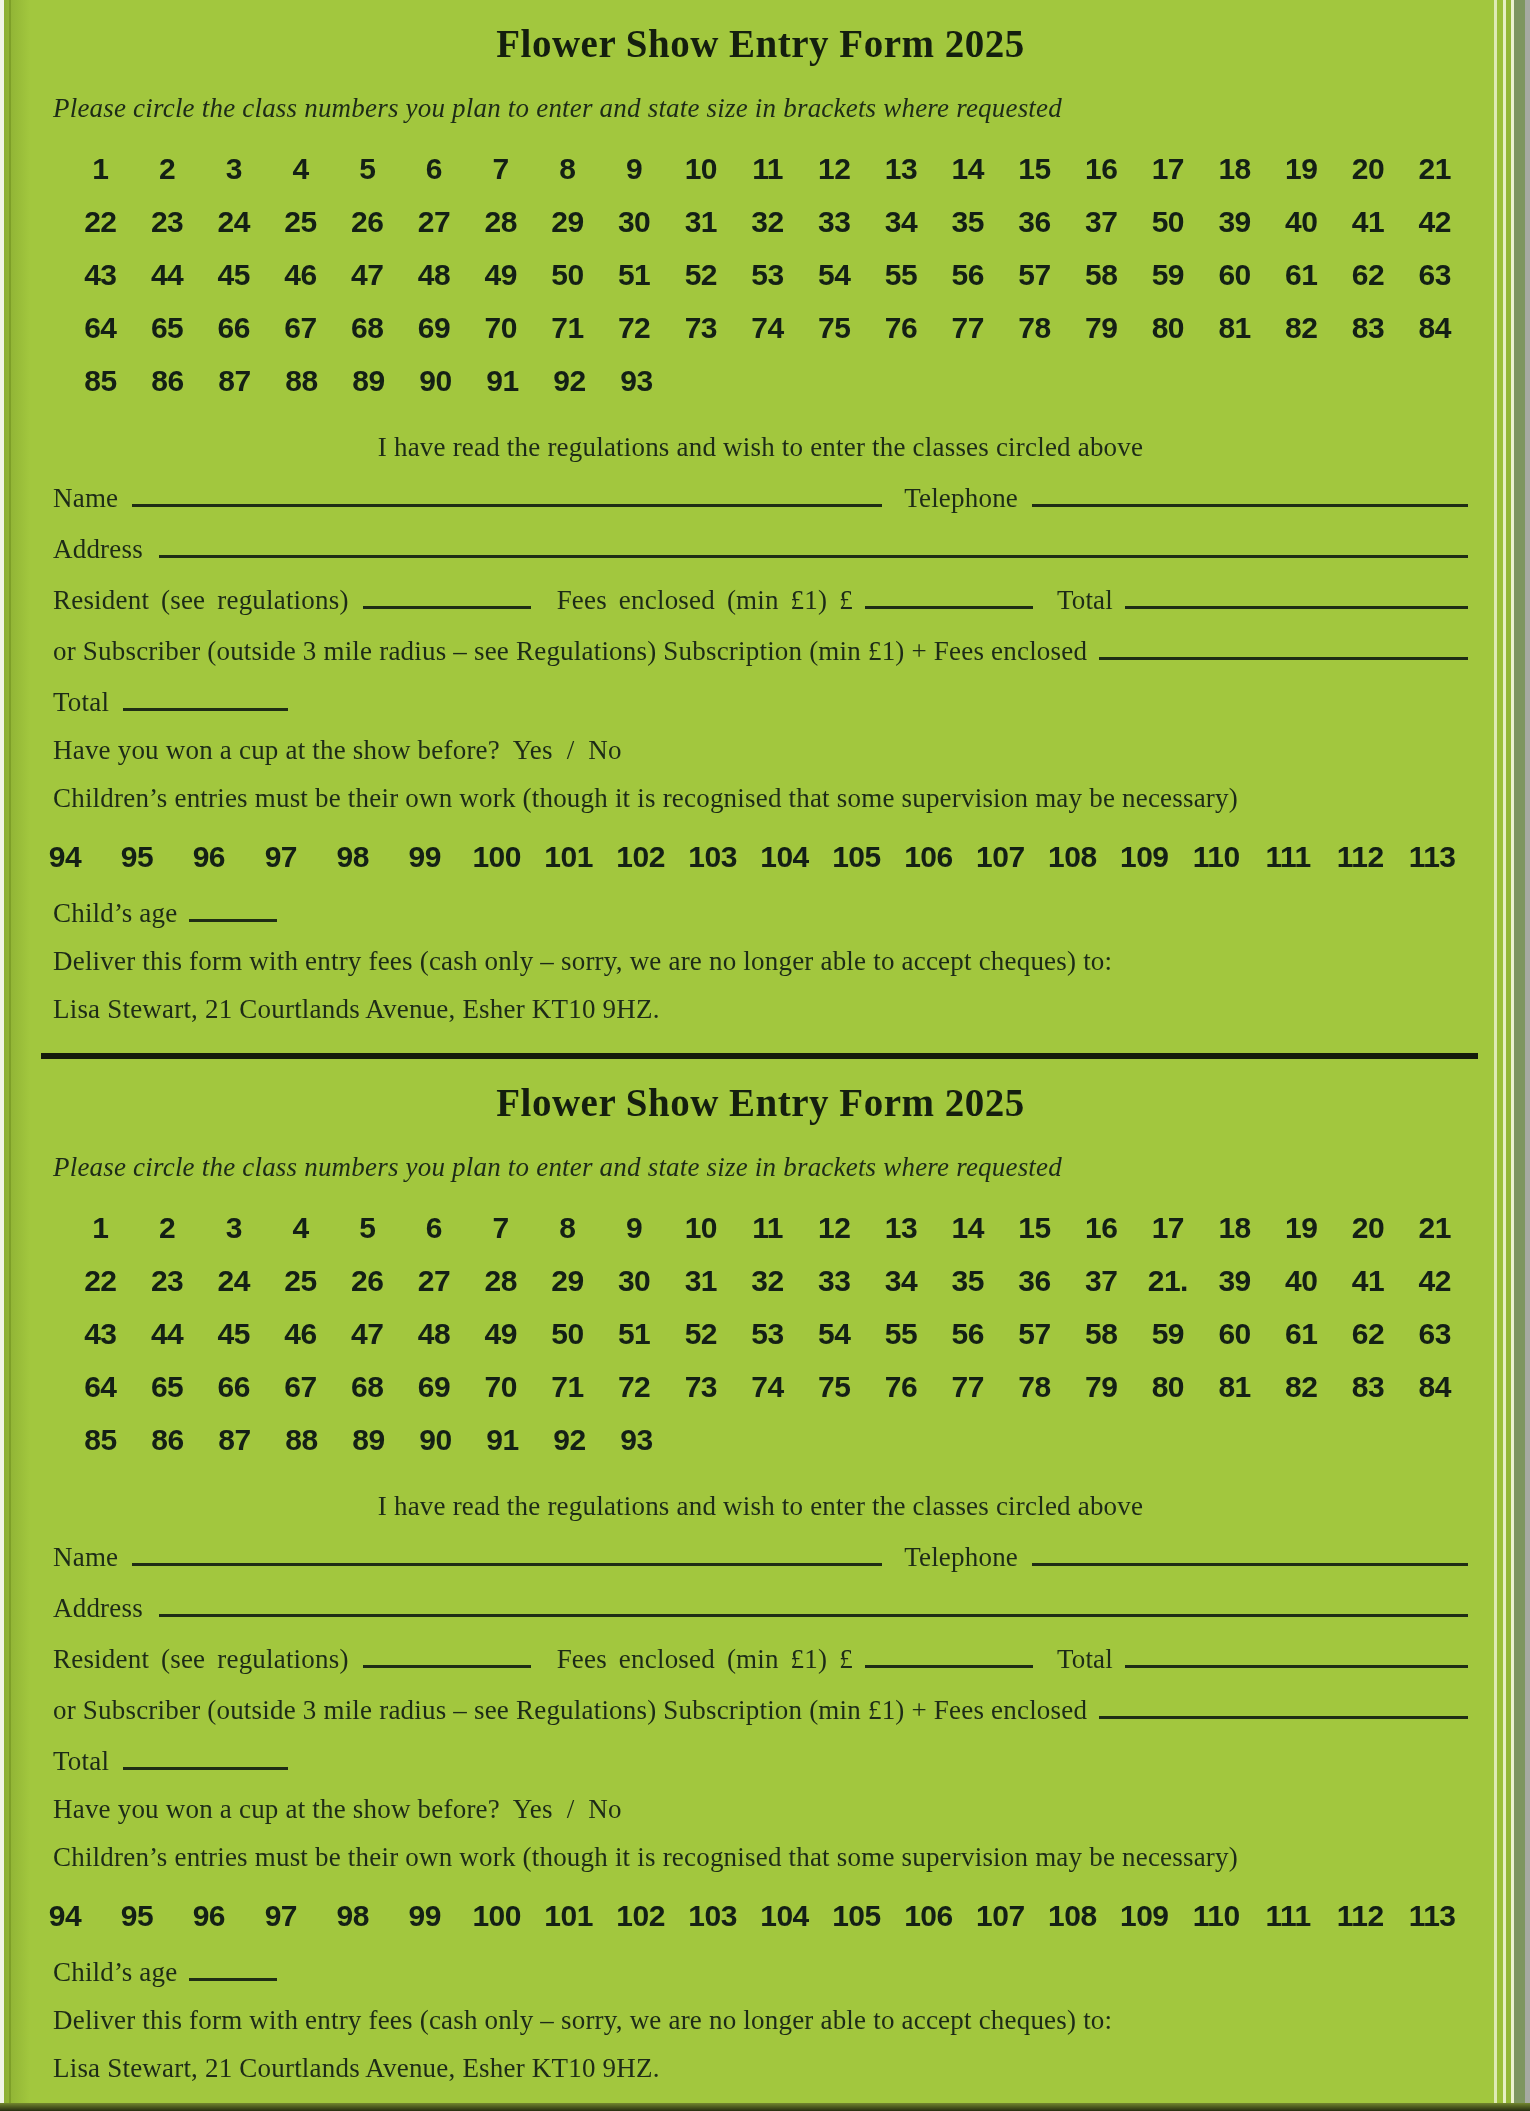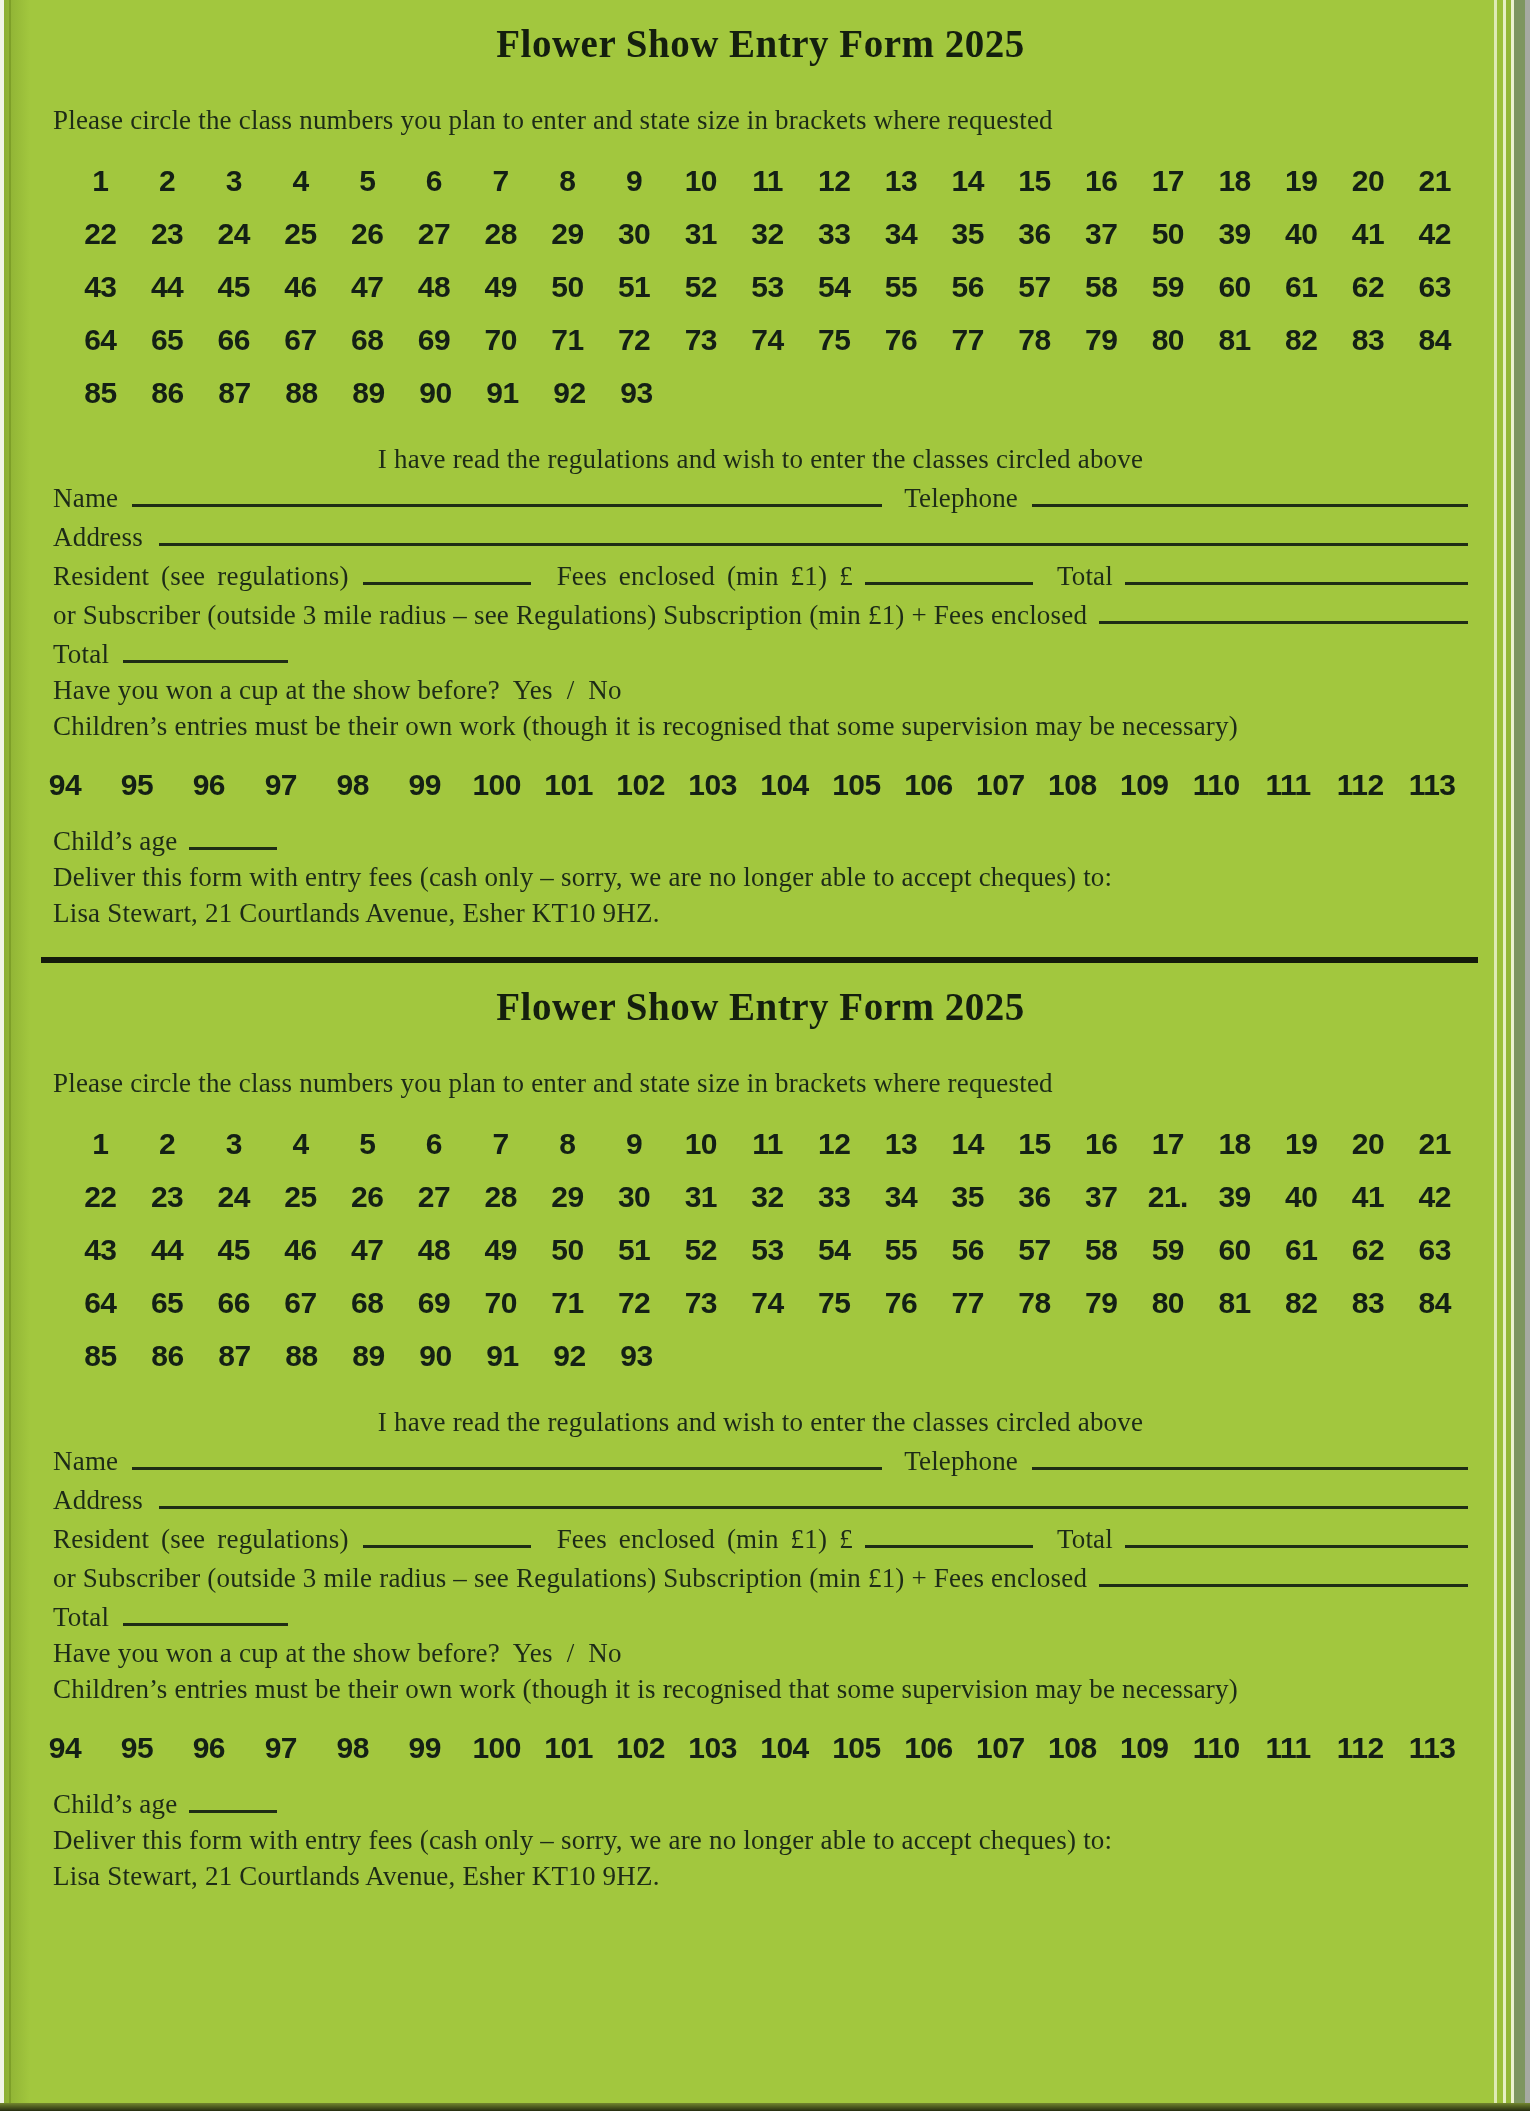--- a/index.html
+++ b/index.html
@@ -20,22 +20,22 @@
   .edge-rg2{position:absolute;top:0;bottom:0;right:19px;width:5px;background:#94b737;}
   .edge-r3{position:absolute;top:0;bottom:0;right:16px;width:3px;background:#edf2cf;}
   .edge-rdark{position:absolute;top:0;bottom:0;right:5px;width:11px;background:#7e9660;}
   .edge-rgray{position:absolute;top:0;bottom:0;right:0;width:5px;background:#a6aaa2;}
   .edge-bottom{position:absolute;left:0;right:0;bottom:0;height:8px;
     background:linear-gradient(to bottom,#72862e,#262d10);}
   .content{position:absolute;left:53px;right:62px;top:0;}
 
   .form-title{margin-top:20px;text-align:center;font-size:39px;line-height:48px;
     font-weight:bold;color:#141f0e;letter-spacing:0.5px;}
-  .line{font-size:27px;line-height:36px;white-space:pre-wrap;letter-spacing:0.2px;}
-  .instructions{margin-top:34px;}
+  .line{margin-top:12px;font-size:27px;line-height:36px;white-space:pre-wrap;letter-spacing:0.2px;}
+  .instructions{margin-top:22px;font-style:italic;}
   .class-grid{margin-top:16px;}
   .class-row{display:flex;height:53px;align-items:center;margin-left:14px;
     font-family:"Liberation Sans","DejaVu Sans",sans-serif;font-weight:bold;
     font-size:30px;color:#142015;letter-spacing:-0.5px;}
   .class-row .num{width:67px;text-align:center;}
   .children-row{margin-left:-24px;margin-top:14px;align-items:center;}
   .children-row .num{width:72px;}
   .agreement{margin-top:22px;text-align:center;}
   .frow{display:flex;align-items:baseline;}
   .u{display:inline-block;border-bottom:3px solid #1f2d15;height:1em;}

